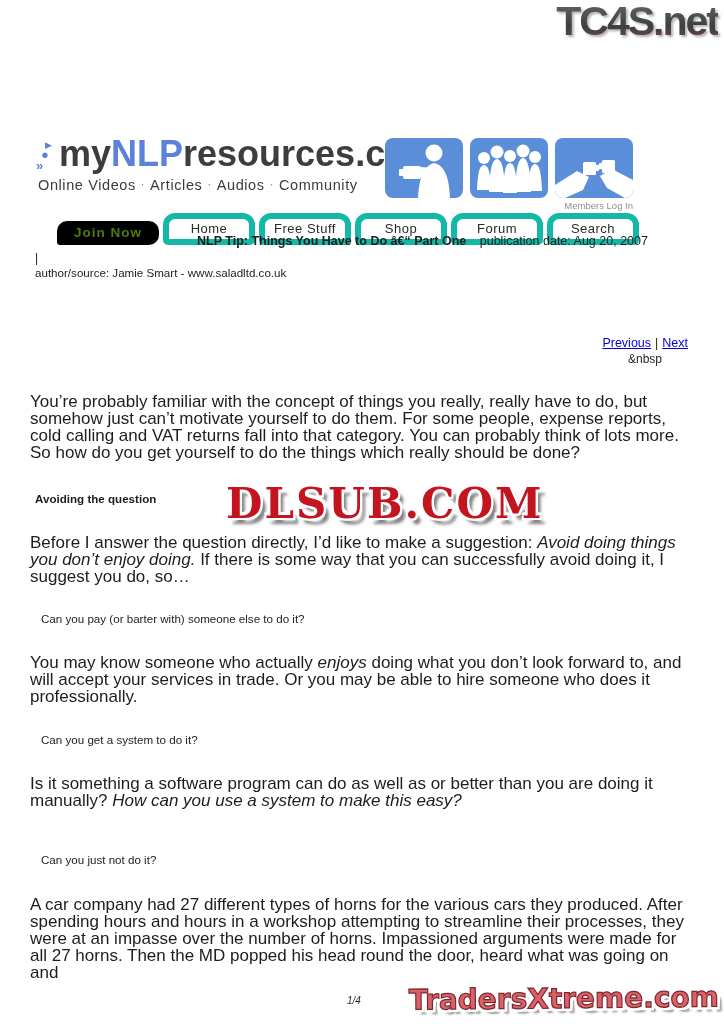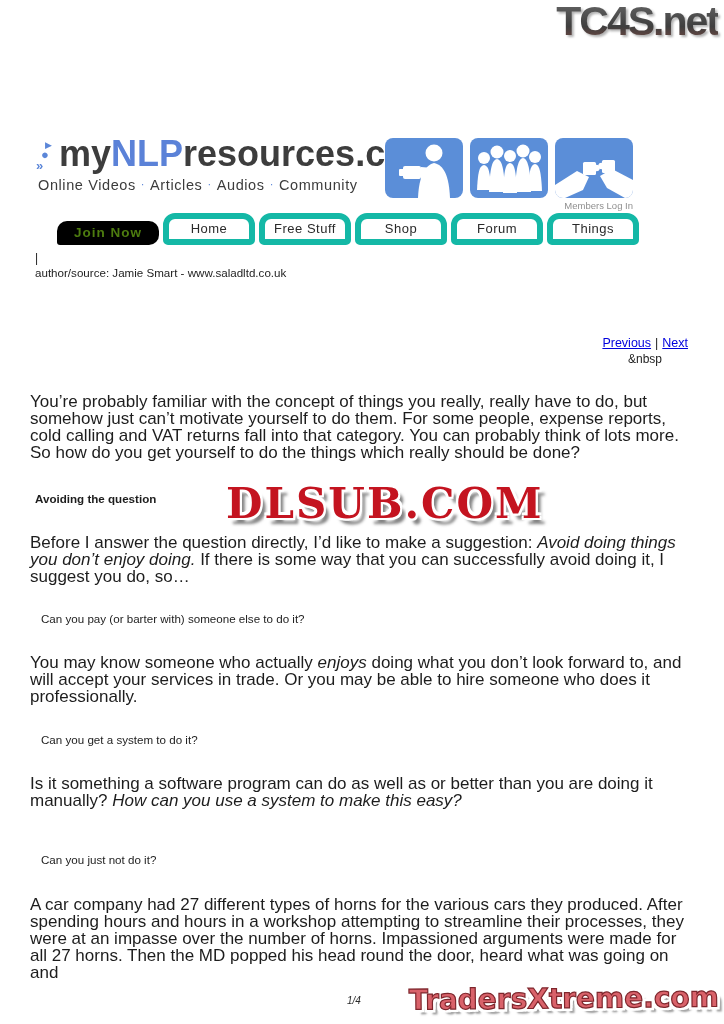--- a/index.html
+++ b/index.html
@@ -160,23 +160,27 @@
   </div>
 
   <div class="members">Members Log In</div>
 
   <div class="nav">
     <div class="join">Join Now</div>
     <div class="tab">Home</div>
     <div class="tab">Free Stuff</div>
     <div class="tab">Shop</div>
     <div class="tab">Forum</div>
-    <div class="tab">Things</div>
-  </div>
-
+    <div class="tab">Search</div>
+  </div>
+
+  <div class="title-line">
+    <span class="title-bold">NLP Tip: Things You Have to Do â€“ Part One</span>
+    <span class="pub-date">publication date: Aug 20, 2007</span>
+  </div>
 
   <div class="pipe">|</div>
   <div class="author">author/source: Jamie Smart - www.saladltd.co.uk</div>
 
   <div class="pagination">
     <div>
       <a class="plink">Previous</a><span class="psep">|</span><a class="plink">Next</a>
     </div>
     <div class="nbsp-line">&amp;nbsp</div>
   </div>

